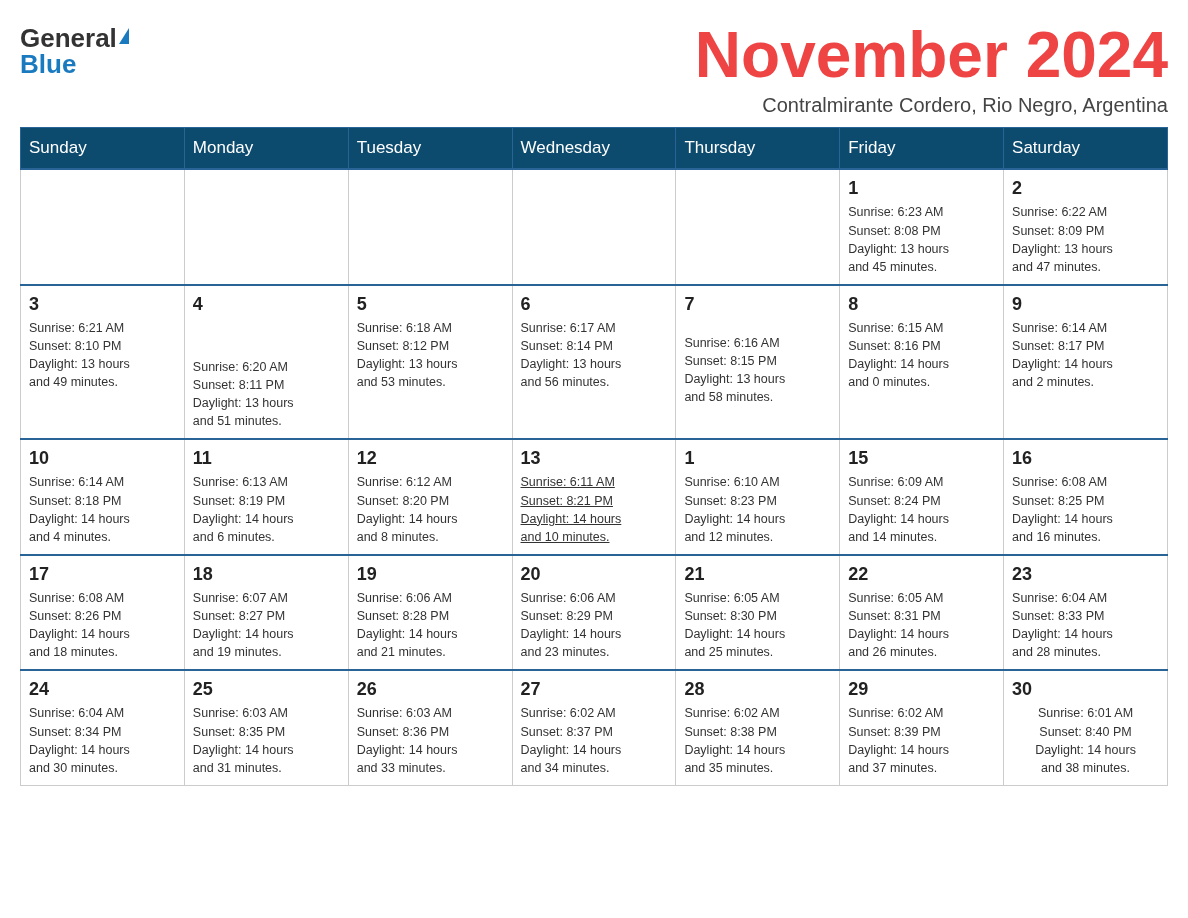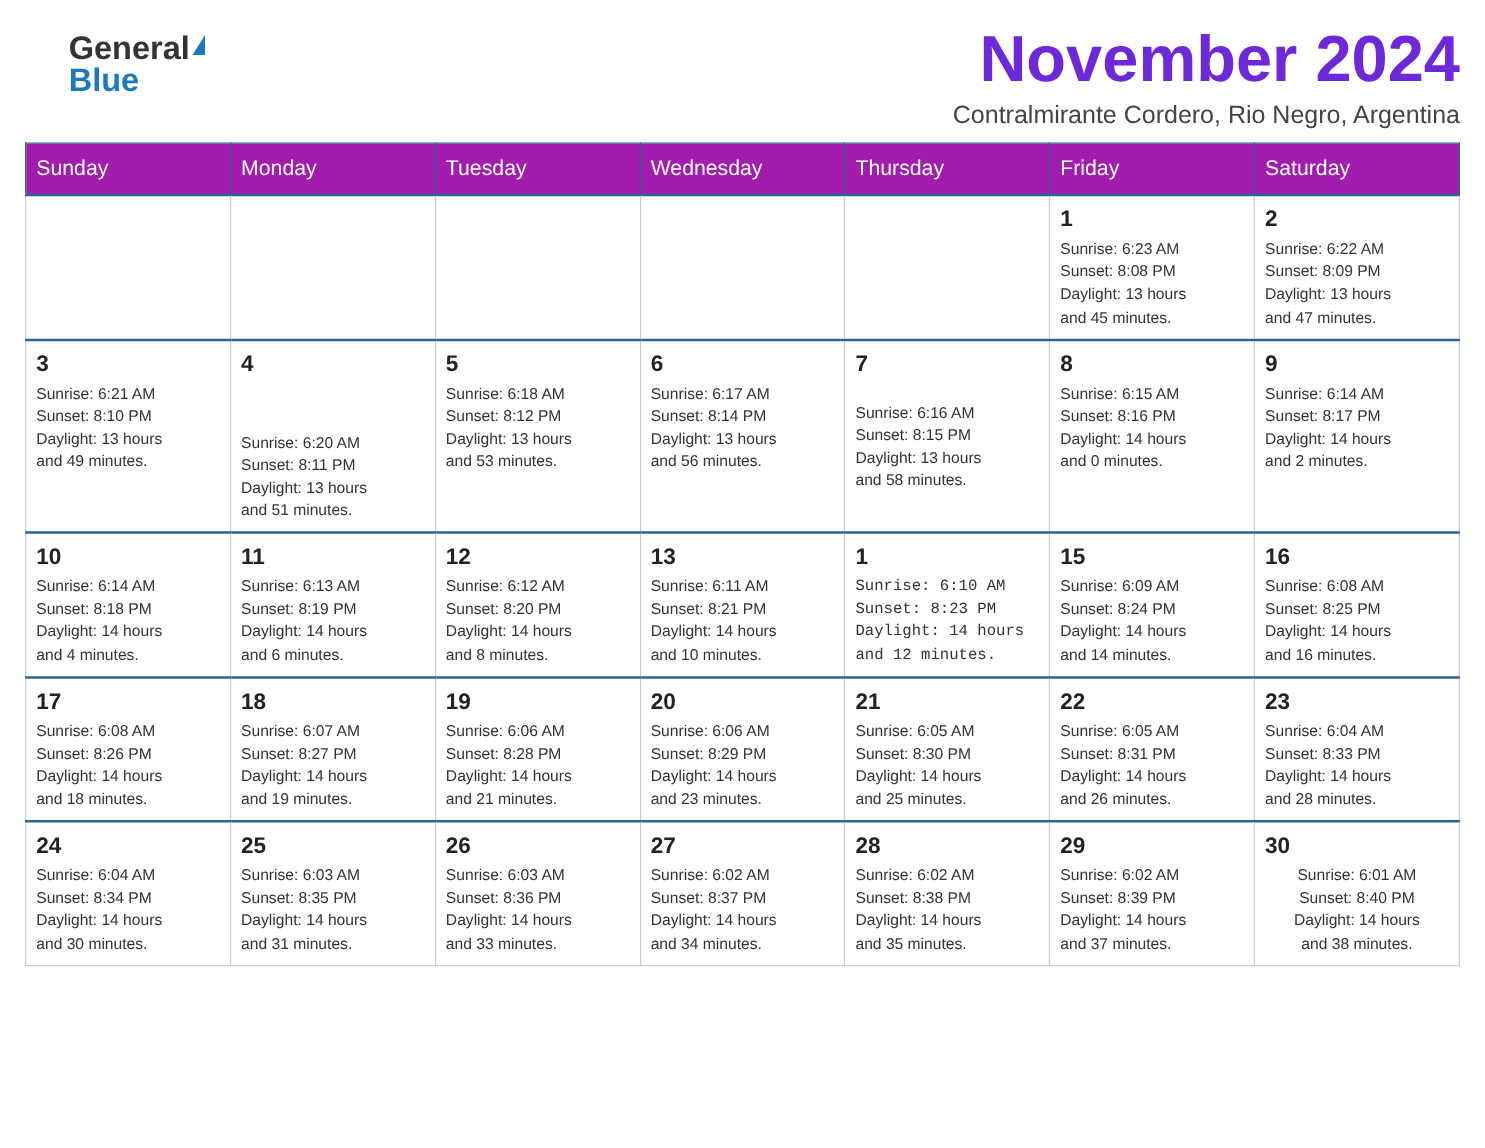--- a/index.html
+++ b/index.html
@@ -8,21 +8,20 @@
       background: #fff;
       padding: 20px;
       width: 1188px;
       min-height: 918px;
     }
     .header-area {
       display: flex;
       justify-content: space-between;
       align-items: flex-start;
       margin-bottom: 10px;
-      margin-left: 35px;
     }
     .logo {
       display: flex;
       flex-direction: column;
       align-items: flex-start;
       padding-top: 5px;
     }
     .logo-general {
       font-size: 26px;
       font-weight: bold;
@@ -44,38 +43,38 @@
       border-bottom: 16px solid #1a7abf;
       margin-left: 2px;
       vertical-align: middle;
       position: relative;
       top: -2px;
     }
     .title-area {
       text-align: right;
     }
     .month-title {
-      font-size: 52px;
+      font-size: 64px;
       font-weight: bold;
-      color: #6d28d9;
+      color: #ef4444;
       line-height: 1.1;
     }
     .location-title {
       font-size: 20px;
       color: #444;
       margin-top: 4px;
       text-align: right;
     }
     .calendar {
       width: 100%;
       border-collapse: collapse;
       margin-top: 10px;
     }
     .calendar th {
-      background-color: #a21caf;
+      background-color: #0c4a6e;
       color: #fff;
       font-size: 17px;
       font-weight: normal;
       padding: 10px 8px;
       text-align: left;
       border: 1px solid #2a6496;
     }
     .calendar td {
       border: 1px solid #ccc;
       vertical-align: top;
@@ -223,28 +222,28 @@
         </td>
         <td>
           <span class="day-number">12</span>
           <div class="day-info" style="white-space: pre-line;">Sunrise: 6:12 AM
 Sunset: 8:20 PM
 Daylight: 14 hours
 and 8 minutes.</div>
         </td>
         <td>
           <span class="day-number">13</span>
-          <div class="day-info" style="white-space: pre-line;">Sunrise: 6:11 AM
+          <div class="day-info" style="white-space: pre-line; text-decoration: underline;">Sunrise: 6:11 AM
 Sunset: 8:21 PM
 Daylight: 14 hours
 and 10 minutes.</div>
         </td>
         <td>
           <span class="day-number">1</span>
-          <div class="day-info" style="white-space: pre-line; font-family: Liberation Mono, monospace;">Sunrise: 6:10 AM
+          <div class="day-info" style="white-space: pre-line;">Sunrise: 6:10 AM
 Sunset: 8:23 PM
 Daylight: 14 hours
 and 12 minutes.</div>
         </td>
         <td>
           <span class="day-number">15</span>
           <div class="day-info" style="white-space: pre-line;">Sunrise: 6:09 AM
 Sunset: 8:24 PM
 Daylight: 14 hours
 and 14 minutes.</div>

